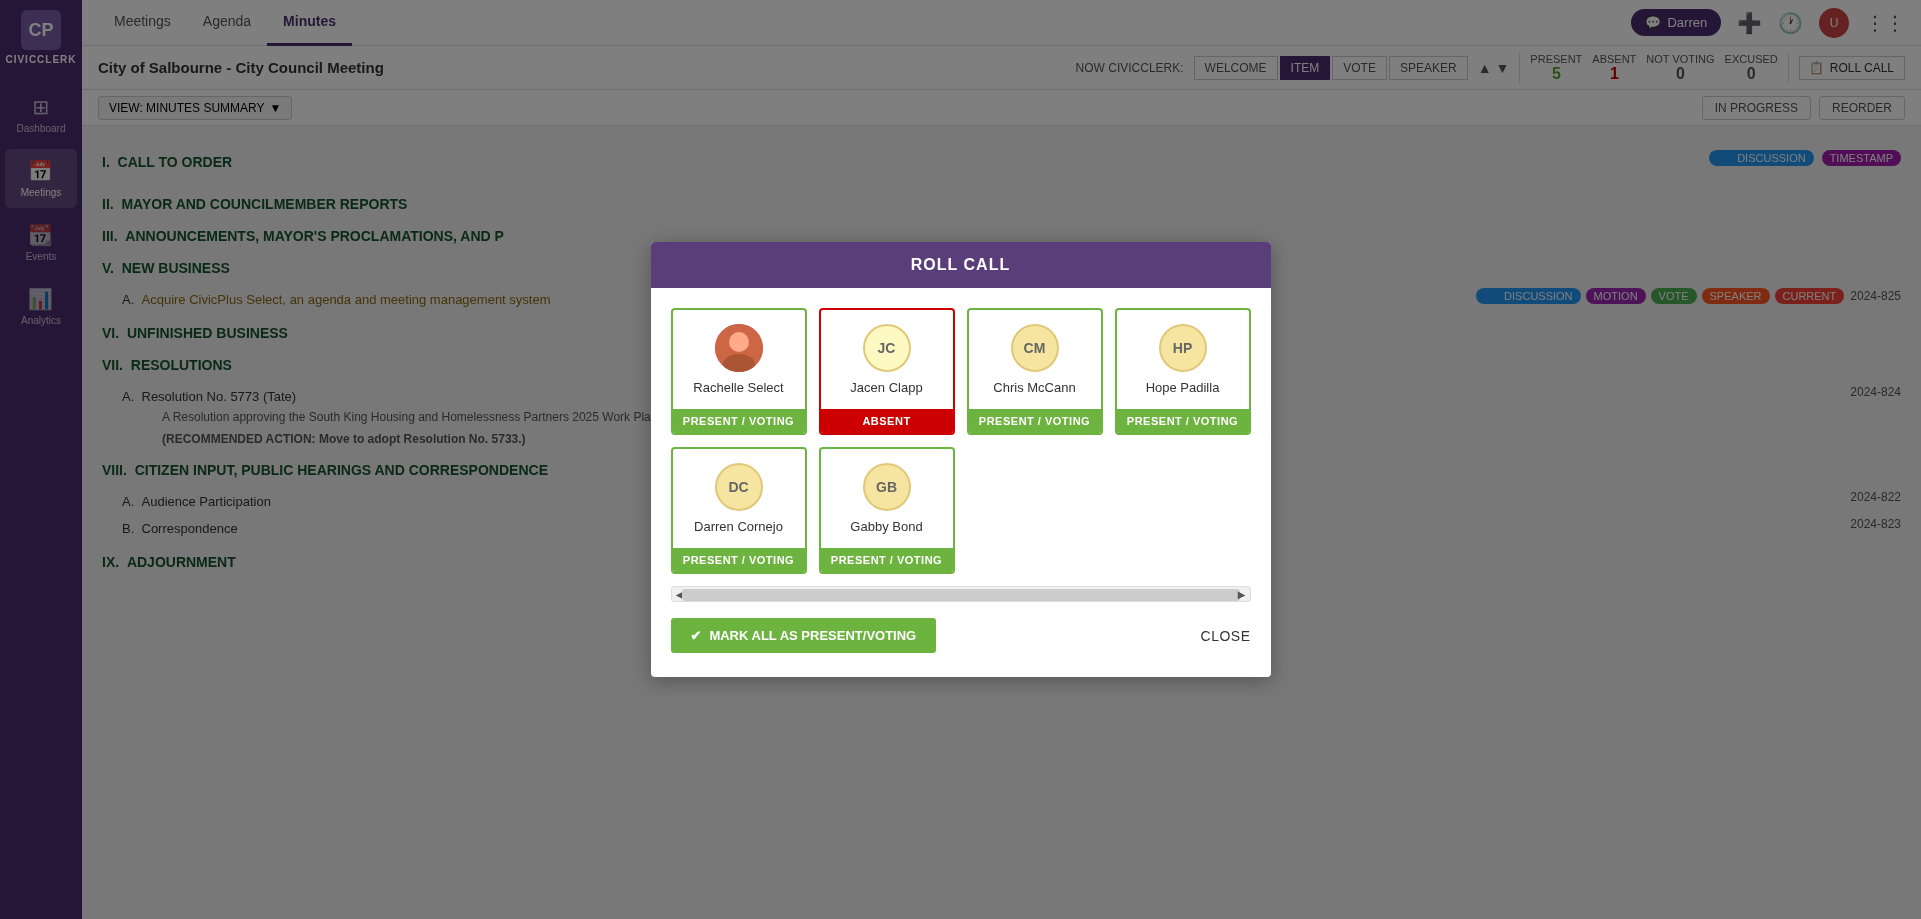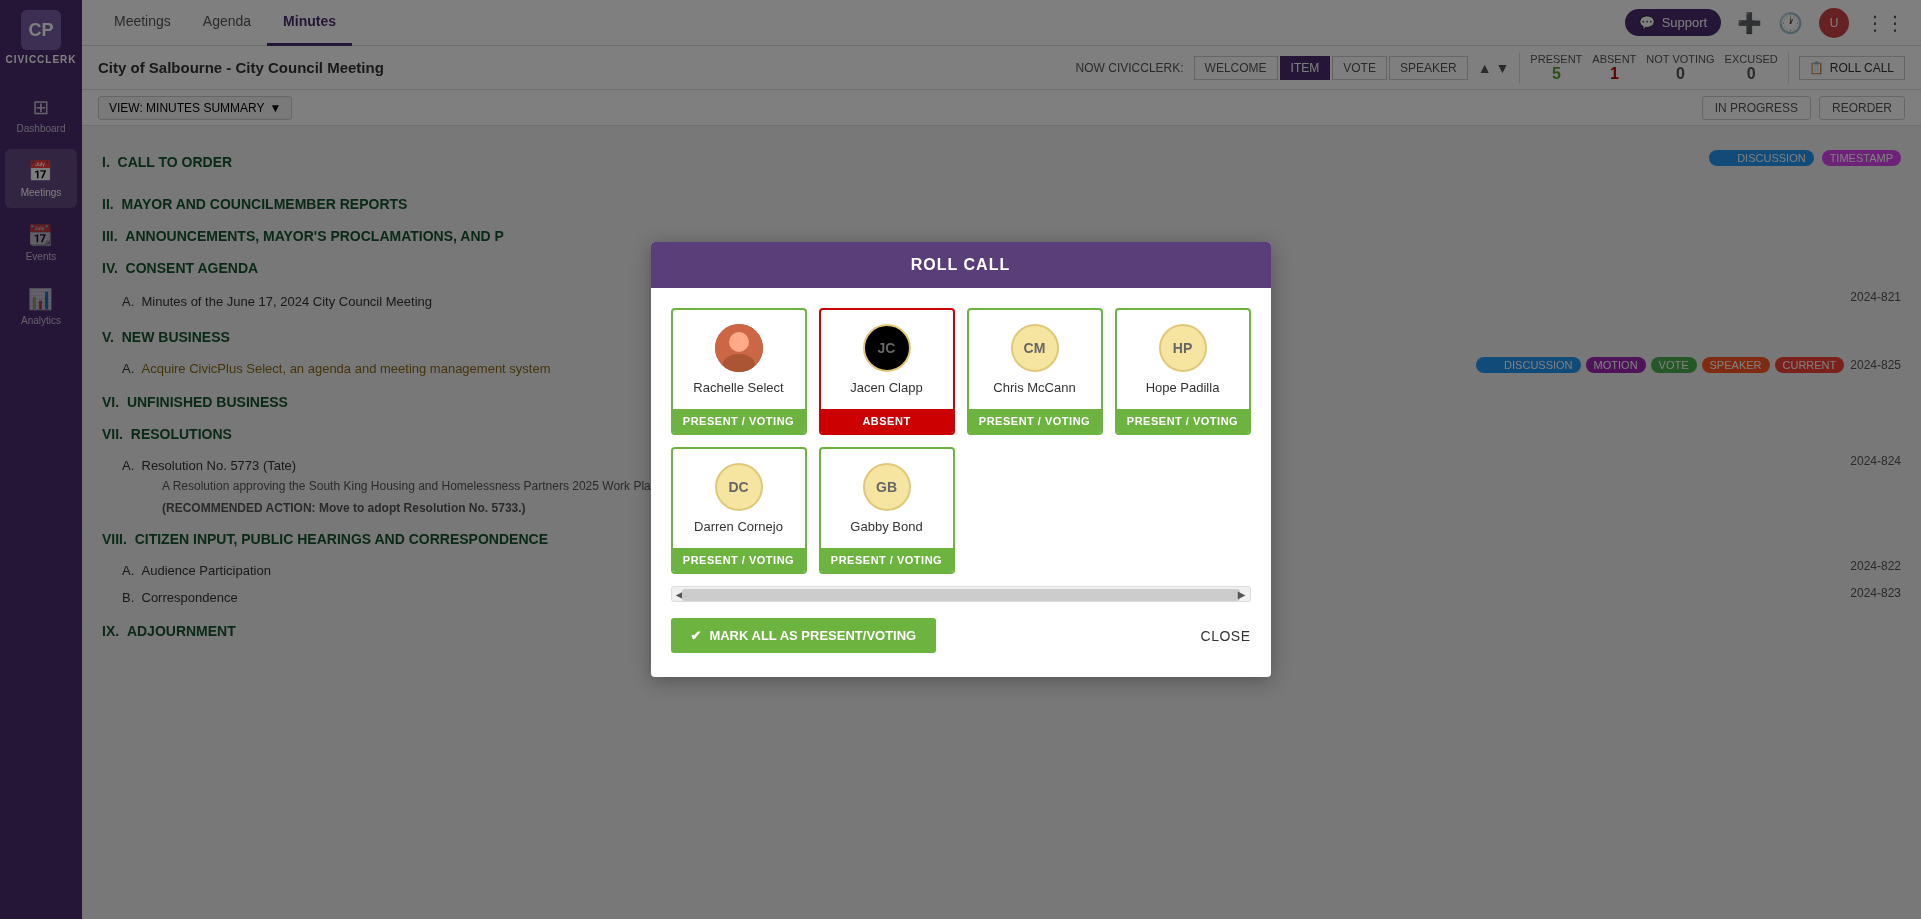--- a/index.html
+++ b/index.html
@@ -103,21 +103,21 @@
     .agenda-section { margin-bottom: 8px; }
     .section-title {
       font-size: 14px; font-weight: bold; color: #14532d; margin-bottom: 6px; padding: 4px 0;
     }
     .section-item { padding: 4px 0 4px 20px; font-size: 13px; color: #333; }
     .section-item a { color: #8b6914; text-decoration: none; }
     .item-number { font-size: 12px; color: #555; text-align: right; }
     .agenda-row { display: flex; align-items: flex-start; justify-content: space-between; padding: 4px 0; }
     .tag { padding: 2px 8px; border-radius: 12px; font-size: 11px; font-weight: 500; color: white; }
     .tag-discussion { background: #2196F3; padding-left: 28px; }
-    .tag-timestamp { background: #d946ef; }
+    .tag-timestamp { background: #a21caf; }
     .tag-motion { background: #9C27B0; }
     .tag-vote { background: #4CAF50; }
     .tag-speaker { background: #FF5722; }
     .tag-current { background: #F44336; }
     .sub-item { padding: 2px 0 2px 40px; font-size: 12px; color: #555; }
 
     
     .modal-overlay {
       position: fixed; top: 0; left: 0; right: 0; bottom: 0;
       background: rgba(0,0,0,0.5); z-index: 100;
@@ -216,21 +216,21 @@
   <div style="display:flex; align-items:center; gap:20px;">
     <nav class="nav-tabs">
       <div class="nav-tab">Meetings</div>
       <div class="nav-tab">Agenda</div>
       <div class="nav-tab active">Minutes</div>
     </nav>
   </div>
   <div class="topbar-right">
     <button class="support-btn">
       <span>💬</span>
-      <span>Support</span>
+      <span>Darren</span>
     </button>
     <span class="topbar-icon">➕</span>
     <span class="topbar-icon">🕐</span>
     <div class="avatar">U</div>
     <span class="grid-icon">⋮⋮</span>
   </div>
 </div>
 
 <div class="secondary-bar">
   <div class="page-title">City of Salbourne - City Council Meeting</div>
@@ -292,27 +292,20 @@
       </div>
     </div>
   </div>
   <div class="agenda-section">
     <div class="section-title">II.&nbsp;&nbsp;MAYOR AND COUNCILMEMBER REPORTS</div>
   </div>
   <div class="agenda-section">
     <div class="section-title">III.&nbsp;&nbsp;ANNOUNCEMENTS, MAYOR'S PROCLAMATIONS, AND P</div>
   </div>
   <div class="agenda-section">
-    <div class="section-title">IV.&nbsp;&nbsp;CONSENT AGENDA</div>
-    <div class="agenda-row">
-      <div class="section-item">A.&nbsp;&nbsp;Minutes of the June 17, 2024 City Council Meeting</div>
-      <div class="item-number">2024-821</div>
-    </div>
-  </div>
-  <div class="agenda-section">
     <div class="section-title">V.&nbsp;&nbsp;NEW BUSINESS</div>
     <div style="display:flex; justify-content:space-between; align-items:flex-start; padding: 2px 0 2px 20px;">
       <div class="section-item" style="padding-left:0;">
         A.&nbsp;&nbsp;<a style="color:#8b6914;text-align:right;">Acquire CivicPlus Select, an agenda and meeting management system</a>
       </div>
       <div style="display:flex; align-items:center; gap:6px; flex-shrink:0;">
         <div style="display:flex;gap:5px;flex-wrap:wrap;">
           <span class="tag tag-discussion">DISCUSSION</span>
           <span class="tag tag-motion">MOTION</span>
           <span class="tag tag-vote">VOTE</span>
@@ -369,21 +362,21 @@
                 <ellipse cx="24" cy="40" rx="16" ry="10" fill="#aa5533"></ellipse>
               </svg>
             </div>
             <div class="member-name">Rachelle Select</div>
           </div>
           <div class="member-status status-present">PRESENT / VOTING</div>
         </div>
 
         <div class="member-card absent">
           <div class="member-card-body">
-            <div class="member-avatar" style="background:#000000; border:2px solid #e0c878;">JC</div>
+            <div class="member-avatar" style="background:#fef9c3; border:2px solid #e0c878;">JC</div>
             <div class="member-name">Jacen Clapp</div>
           </div>
           <div class="member-status status-absent">ABSENT</div>
         </div>
 
         <div class="member-card">
           <div class="member-card-body">
             <div class="member-avatar" style="background:#f5e5a0; border:2px solid #e0c878;">CM</div>
             <div class="member-name">Chris McCann</div>
           </div>

